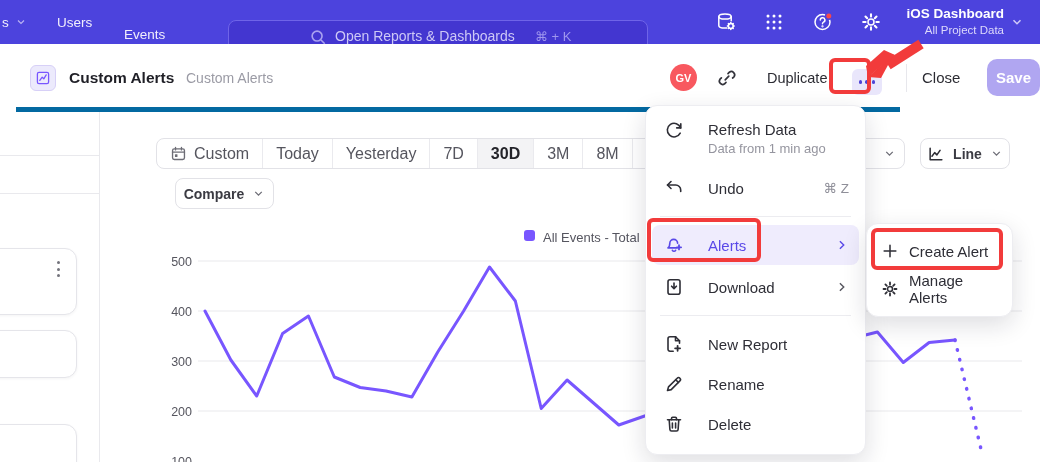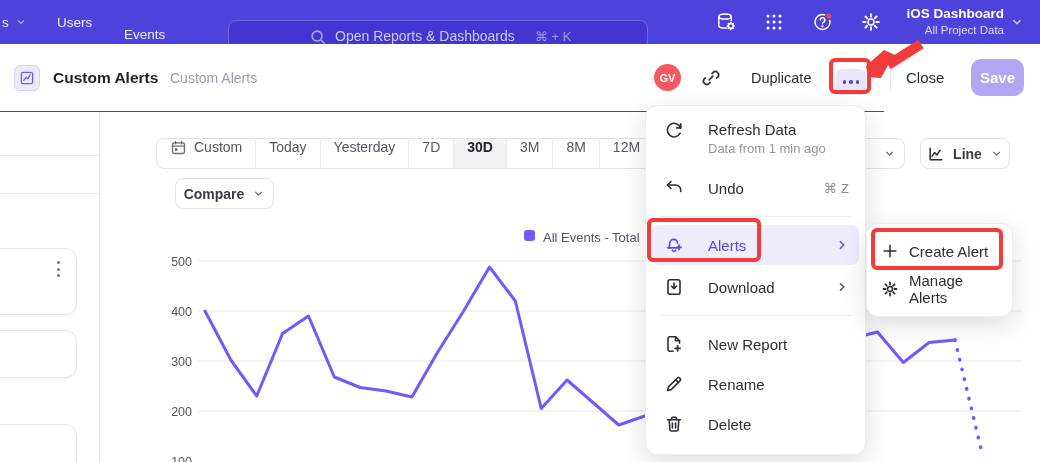--- a/index.html
+++ b/index.html
@@ -21,21 +21,21 @@
   .searchbox .ph  { position:absolute; left:106px; top:7px; font-size:14px; color:#cdc8f6; }
   .searchbox .kbd { position:absolute; left:306px; top:8px; font-size:13px; color:#9f96ee; }
   .nav-ic { position:absolute; top:11px; width:22px; height:22px; cursor:pointer; }
   .nav-ic svg { width:22px; height:22px; stroke:#fff; stroke-width:1.5; fill:none; stroke-linecap:round; stroke-linejoin:round; }
   .ws { position:absolute; left:886px; top:5px; width:118px; text-align:right; cursor:pointer; }
   .ws .t1 { font-size:13.5px; font-weight:bold; color:#fff; line-height:18px;text-align:right; }
   .ws .t2 { font-size:11.5px; color:#ddd9fb; line-height:14px; }
   .ws-chev { position:absolute; left:1010px; top:15px; width:14px; height:14px; stroke:#cfc9f8; stroke-width:2.2; fill:none; }
 
   
-  .header { position:absolute; left:0; top:44px; width:884px; height:68px; background:#fff; border-bottom:1px solid #0369a1; }
+  .header { position:absolute; left:16px; top:44px; width:884px; height:68px; background:#fff; border-bottom:5px solid #0369a1; }
   .hicon { position:absolute; left:14px; top:21px; width:26px; height:26px; border-radius:6px;
            background:#eceafc; border:1px solid #d7d0f7; display:flex; align-items:center; justify-content:center; }
   .hicon svg { width:16px; height:16px; stroke:#7856ff; stroke-width:1.6; fill:none; stroke-linecap:round; stroke-linejoin:round; }
   .htitle { position:absolute; left:53px; top:25px; font-size:15.5px; font-weight:bold; color:#1f1f26; }
   .hcrumb { position:absolute; left:170px; top:26px; font-size:14px; color:#9b9ba5; }
   .avatar { position:absolute; left:654px; top:20px; width:27px; height:27px; border-radius:50%;
             background:#f8585f; color:#fff; font-size:11px; font-weight:bold;
             display:flex; align-items:center; justify-content:center; cursor:pointer; }
   .linkic { position:absolute; left:701px; top:24px; width:20px; height:20px; cursor:pointer; }
   .linkic svg { width:20px; height:20px; stroke:#33333b; stroke-width:1.7; fill:none; stroke-linecap:round; stroke-linejoin:round; }
@@ -55,21 +55,21 @@
   .sb-hline { position:absolute; left:0; width:99px; height:1px; background:#e9e9ed; }
   .sb-card { position:absolute; left:-17px; width:94px; border:1px solid #e5e5ea; border-radius:12px;
              background:#fff; box-shadow:0 1px 3px rgba(30,30,50,.05); }
   .kebab { position:absolute; right:16px; top:12px; display:flex; flex-direction:column; gap:3.5px; cursor:pointer; }
   .kebab i { width:3px; height:3px; border-radius:50%; background:#73737c; }
 
   .chart-svg { position:absolute; left:0; top:0; width:1040px; height:350px; }
 
   .seg { position:absolute; left:156px; top:26px; height:31px; display:inline-flex; align-items:stretch;
          background:#fff; border:1px solid #e2e2e7; border-radius:8px; overflow:hidden; }
-  .seg .it { display:flex; align-items:flex-start; gap:7px; padding:0 13px; font-size:14px; color:#55555e;
+  .seg .it { display:flex; align-items:center; gap:7px; padding:0 13px; font-size:16px; color:#55555e;
              border-left:1px solid #eaeaee; cursor:pointer; white-space:nowrap; }
   .seg .it:first-child { border-left:none; }
   .seg .it.active { background:#f3f3f5; color:#232329; font-weight:bold; }
   .seg .cal { width:17px; height:17px; stroke:#6d6d76; stroke-width:1.6; fill:none; stroke-linecap:round; }
 
   .btn { position:absolute; height:31px; background:#fff; border:1px solid #e2e2e7; border-radius:8px;
          display:flex; align-items:center; justify-content:center; gap:8px; font-size:14px; font-weight:600;
          color:#3b3b43; cursor:pointer;margin-left:19px; }
   .compare { left:156px; top:66px; width:99px; }
   .fragbtn { left:830px; top:26px; width:56px; z-index:2; justify-content:flex-end; padding-right:8px; }

